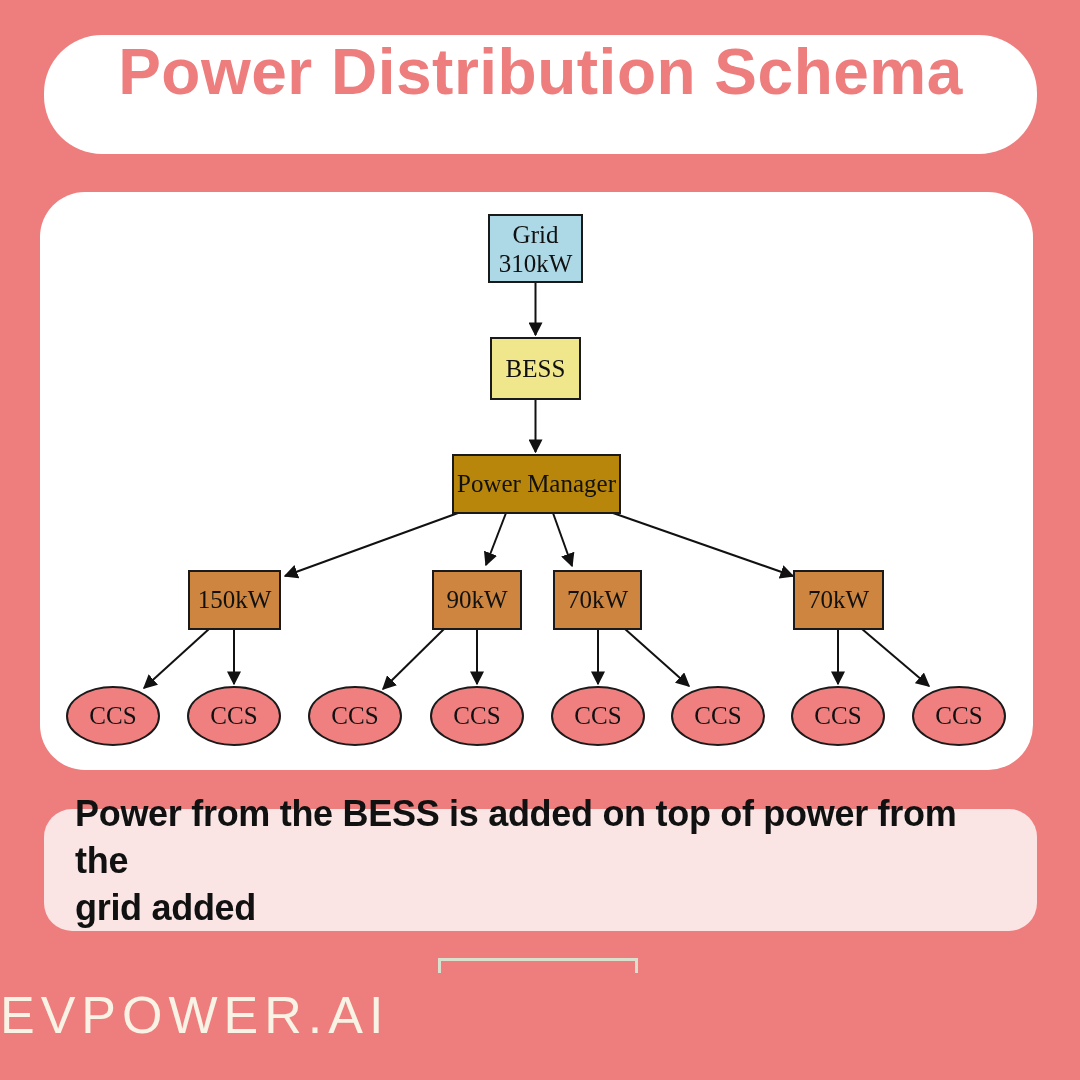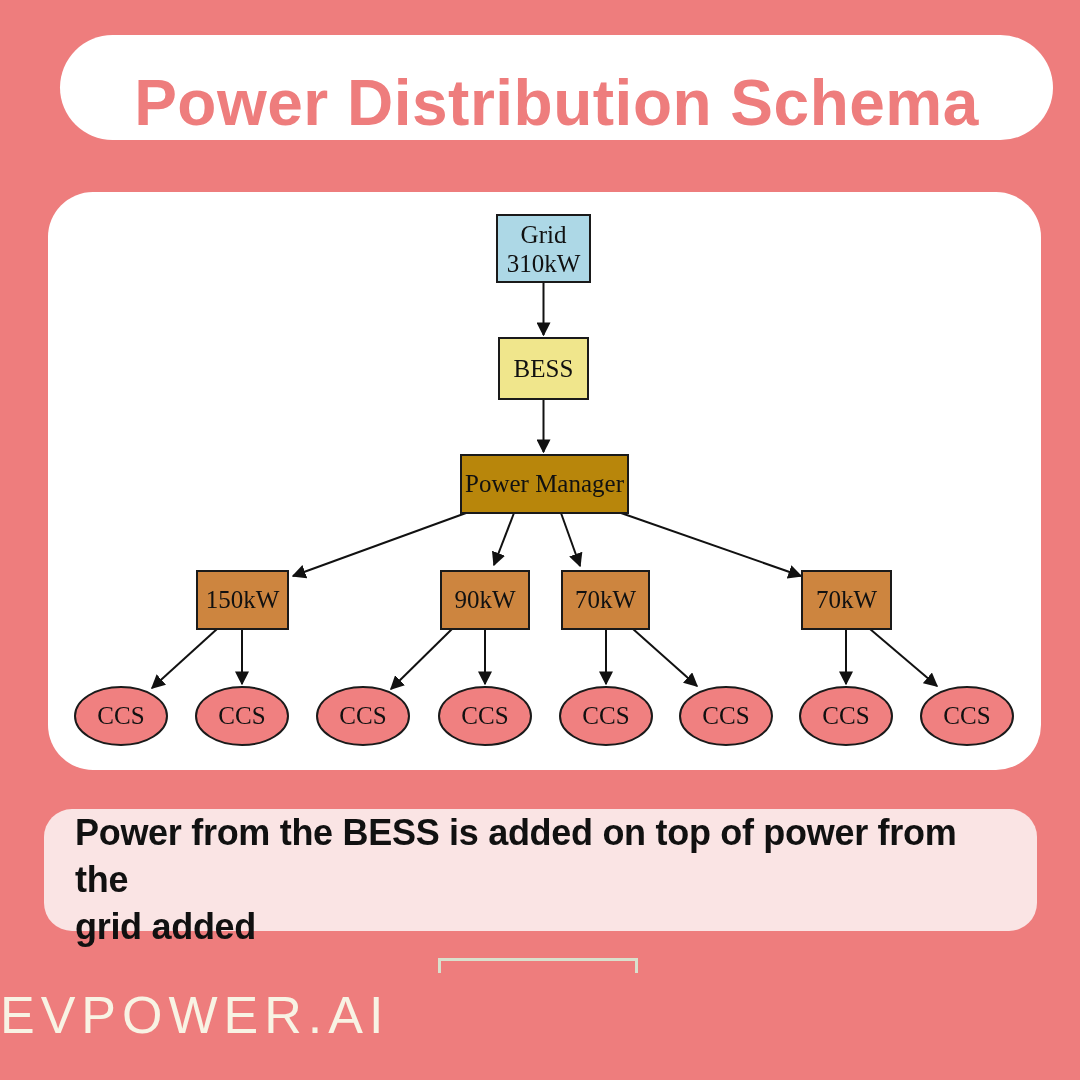--- a/index.html
+++ b/index.html
@@ -6,57 +6,57 @@
   .canvas {
     position: relative;
     width: 1080px;
     height: 1080px;
     background: #ee7d7d;
     overflow: hidden;
     font-family: "Liberation Sans", "DejaVu Sans", sans-serif;
   }
   .header-pill {
     position: absolute;
-    left: 60px; top: 35px;
-    width: 993px; height: 105px;
+    left: 44px; top: 35px;
+    width: 993px; height: 119px;
     background: #ffffff;
     border-radius: 58px;
-    display: flex; align-items: flex-end; justify-content: center;
+    display: flex; align-items: flex-start; justify-content: center;
   }
   .header-pill h1 {
     margin: 0;
     font-size: 64px;
     font-weight: 800;
     letter-spacing: 0.5px;
     color: #ee7d7d;
   }
   .diagram-card {
     position: absolute;
-    left: 48px; top: 192px;
+    left: 40px; top: 192px;
     width: 993px; height: 578px;
     background: #ffffff;
     border-radius: 45px;
   }
   .diagram-card svg { display: block; }
   .node-label {
     font-family: "Liberation Serif", "DejaVu Serif", serif;
     font-size: 25px;
     fill: #111111;
     text-anchor: middle;
   }
   .edge { stroke: #111111; stroke-width: 2; fill: none; }
   .node-rect { stroke: #1a1a1a; stroke-width: 2; }
   .node-ellipse { stroke: #1a1a1a; stroke-width: 2; }
   .caption-card {
     position: absolute;
     left: 44px; top: 809px;
     width: 993px; height: 122px;
     background: #fae4e4;
     border-radius: 28px;
-    display: flex; flex-direction: column; justify-content: flex-start;
+    display: flex; flex-direction: column; justify-content: flex-end;
     padding: 0 31px;
     box-sizing: border-box;
   }
   .caption-card .cap-line {
     font-size: 36px;
     font-weight: 700;
     color: #111111;
     line-height: 47px;
     letter-spacing: -0.3px;
   }

